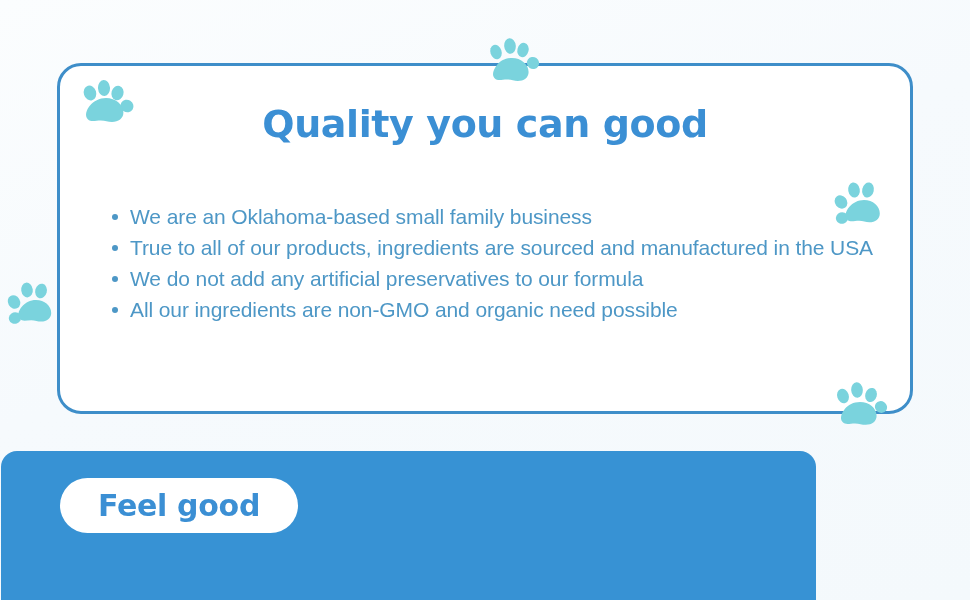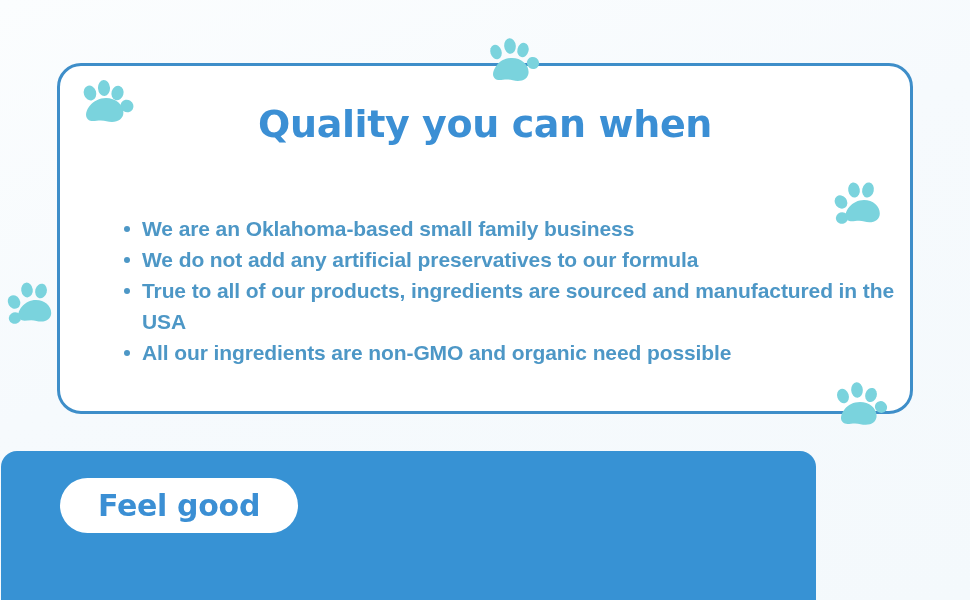--- a/index.html
+++ b/index.html
@@ -46,24 +46,23 @@
     letter-spacing: -0.4px;
     color: #3b8fd4;
     white-space: nowrap;
   }
 
   .bullet-list {
     position: absolute;
     left: 46px;
     top: 135px;
     right: 4px;
-    margin: 12px;
+    margin: 0;
     padding: 0;
     list-style: none;
-    font-weight: bold;
   }
   .bullet-item {
     position: relative;
     padding-left: 24px;
     font-family: "Liberation Sans", sans-serif;
     font-size: 21px;
     line-height: 31px;
     color: #4d97c6;
     letter-spacing: -0.1px;
   }
@@ -133,26 +132,26 @@
   .paw-right-mid  { left: 833px; top: 180px; }
   .paw-left-mid   { left: 2px;   top: 280px; }
   .paw-bottom-right { left: 833px; top: 382px; }
 </style>
 </head>
 <body>
 
 <div class="stage">
 
   <div class="quality-card">
-    <div class="card-title">Quality you can when</div>
+    <div class="card-title">Quality you can good</div>
 
     <ul class="bullet-list">
       <li class="bullet-item">We are an Oklahoma-based small family business</li>
+      <li class="bullet-item">True to all of our products, ingredients are sourced and manufactured in the USA</li>
       <li class="bullet-item">We do not add any artificial preservatives to our formula</li>
-      <li class="bullet-item">True to all of our products, ingredients are sourced and manufactured in the USA</li>
       <li class="bullet-item">All our ingredients are non-GMO and organic need possible</li>
     </ul>
   </div>
 
   <div class="paw paw-top-left">
     <svg width="58" height="50" viewBox="0 0 58 50" aria-hidden="true">
       <g fill="#7ad3dd">
         <ellipse cx="12" cy="13" rx="6.2" ry="7.6" transform="rotate(-16 12 13)"></ellipse>
         <ellipse cx="26" cy="8" rx="6.0" ry="8.0" transform="rotate(-4 26 8)"></ellipse>
         <ellipse cx="39.5" cy="13" rx="6.0" ry="7.4" transform="rotate(16 39.5 13)"></ellipse>

